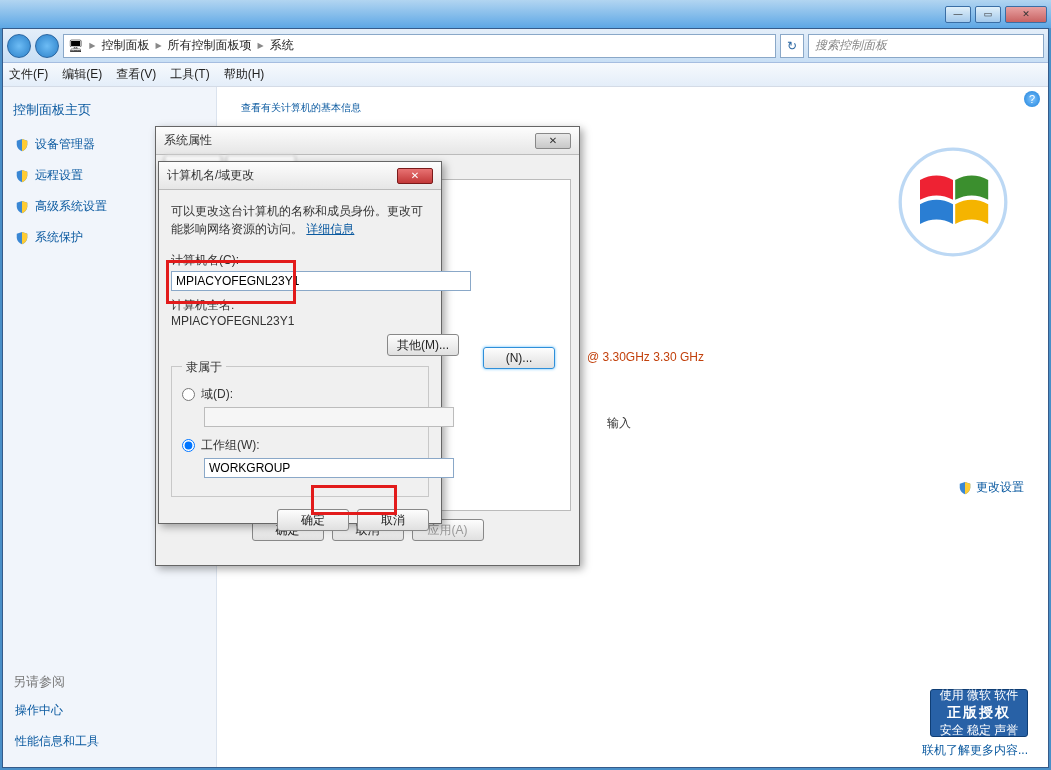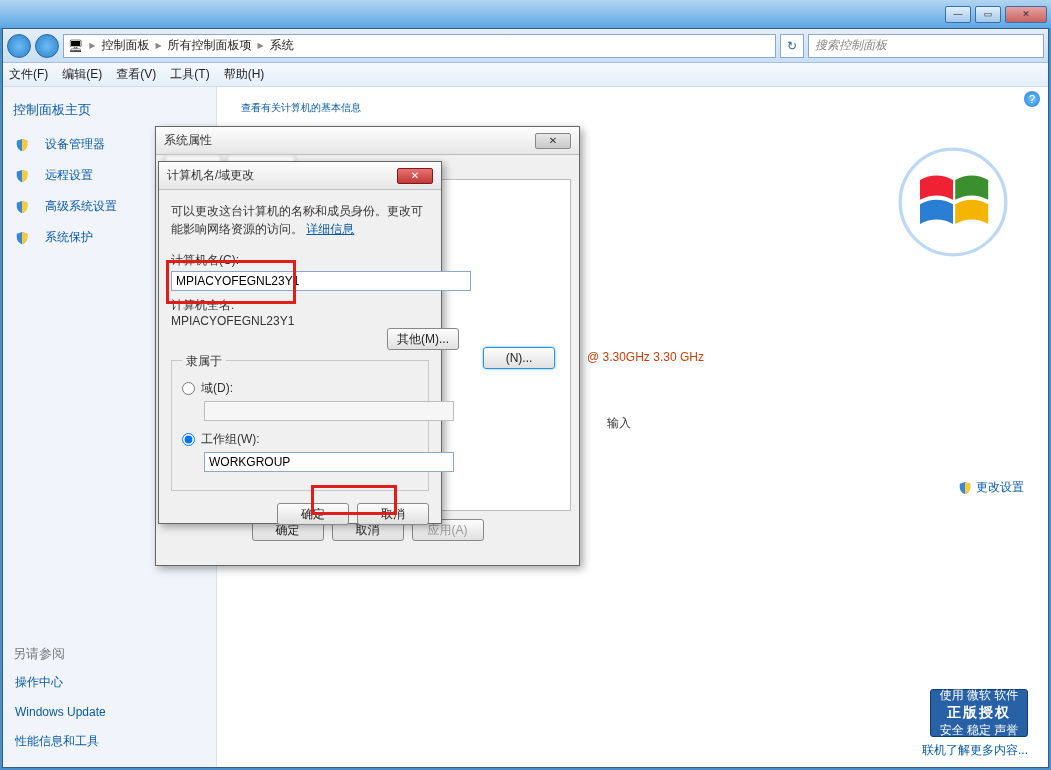--- a/index.html
+++ b/index.html
@@ -12,21 +12,21 @@
 .navbtn{width:24px;height:24px;border-radius:50%;background:radial-gradient(#6dbcf5,#2b80c8);border:1px solid #2b66a1;display:inline-block}
 .addr{flex:1;height:24px;background:#fff;border:1px solid #8aa8c8;display:flex;align-items:center;padding:0 4px;gap:6px}
 .addr .crumb{color:#222}
 .addr .sep{color:#888;font-size:8px}
 .refreshbox{width:24px;height:24px;background:#fff;border:1px solid #8aa8c8;display:flex;align-items:center;justify-content:center;color:#2b66a1}
 .searchbox{width:236px;height:24px;background:#fff;border:1px solid #8aa8c8;display:flex;align-items:center;padding:0 6px;color:#888;font-style:italic}
 .menubar{height:24px;background:linear-gradient(#f6f9fd,#e4eef9);display:flex;align-items:center;padding:0 6px;gap:14px;border-bottom:1px solid #d4dbe6;color:#222}
 .content{flex:1;display:flex;background:#fff}
 .sidebar{width:214px;background:#f1f5fb;border-right:1px solid #dbe3ee;padding:14px 10px;display:flex;flex-direction:column;gap:8px}
 .sidebar .head{color:#0b5aa0;font-size:13px;margin-bottom:6px}
-.sidebar .item{display:flex;align-items:center;gap:16px;color:#0b5aa0;padding:3px 2px;cursor:pointer}
+.sidebar .item{display:flex;align-items:center;gap:6px;color:#0b5aa0;padding:3px 2px;cursor:pointer}
 .sidebar .item .ico{width:14px;height:14px;display:inline-block}
 .sidebar .sep{flex:1}
 .sidebar .see{color:#777;font-size:13px;margin-top:10px}
 .main{flex:1;padding:14px 24px 14px 24px;position:relative;overflow:hidden}
 .main h1{color:#0b5aa0;font-size:10px;font-weight:normal;margin-bottom:14px}
 .infoline{display:flex;margin:4px 0 4px 20px}
 .infoline .lbl{width:160px;color:#333}
 .infoline .val{color:#333}
 .section{color:#333;margin-top:14px;margin-bottom:6px}
 .changelink{position:absolute;right:24px;top:392px;display:flex;align-items:center;gap:4px;color:#0b5aa0;cursor:pointer}
@@ -51,21 +51,21 @@
 .dlg2{left:158px;top:161px;width:284px;height:363px;z-index:5}
 .dlg2 .title{background:linear-gradient(#fdfdfd,#e6e6e6)}
 .dlg2 .title .xred{margin-left:auto;width:36px;height:16px;background:linear-gradient(#e87373,#c23838);border:1px solid #7a1a1a;border-radius:2px;display:flex;align-items:center;justify-content:center;color:#fff;font-size:10px;cursor:pointer}
 .dlg2 .body{background:#f0f0f0;height:333px}
 .desc{color:#333;line-height:1.5}
 .desc a{color:#0b5aa0;text-decoration:underline;cursor:pointer}
 .fld{margin-top:14px}
 .fld label{display:block;color:#333;margin-bottom:2px}
 .fld input[type=text]{width:300px;height:20px;border:1px solid #8aa8c8;padding:0 4px;font-size:12px}
 .fullname{margin-top:6px;color:#333}
-.otherbtn{margin-left:216px}
+.otherbtn{margin-top:6px;margin-left:216px}
 .grp{border:1px solid #c8c8c8;margin-top:10px;padding:10px 10px 12px 10px}
 .grp .legend{position:relative;top:-18px;background:#f0f0f0;padding:0 4px;display:inline-block;color:#333}
 .radio{display:flex;align-items:center;gap:6px;color:#333;margin-top:-8px}
 .radio input{margin:0}
 .grpinput{width:250px;height:20px;border:1px solid #bcbcbc;background:#f6f6f6;margin:4px 0 6px 22px;padding:0 4px;font-size:12px}
 .grpinput.enabled{background:#fff;border:1px solid #8aa8c8}
 .btnrow2{display:flex;justify-content:flex-end;gap:8px;margin-top:12px}
 .redbox{position:absolute;border:3px solid #e21b1b;pointer-events:none;z-index:8}
 .blurred{filter:blur(2px);color:#888}
 .shield{width:14px;height:14px;display:inline-block}
@@ -134,23 +134,20 @@
             <path fill="#fc3" d="M8 1v14c3-1 6-4 6-8V3z"></path>
           </svg>
         <span>系统保护</span>
       </div>
       <div class="sep"></div>
       <div class="see">另请参阅</div>
       <div class="item">
           <span>操作中心</span>
         </div>
       <div class="item">
-          <span>Windows Update</span>
-        </div>
-      <div class="item">
           <span>性能信息和工具</span>
         </div>
     </div>
     <div class="main">
       <div class="helpicon">?</div>
       <h1>查看有关计算机的基本信息</h1>
 
       <svg class="logo" viewBox="0 0 100 100">
         <circle cx="50" cy="50" r="48" fill="#fff" stroke="#bcd8f4" stroke-width="3"></circle>
         <path d="M20 30 Q35 22 50 30 L50 48 Q35 40 20 48 Z" fill="#e23"></path>

